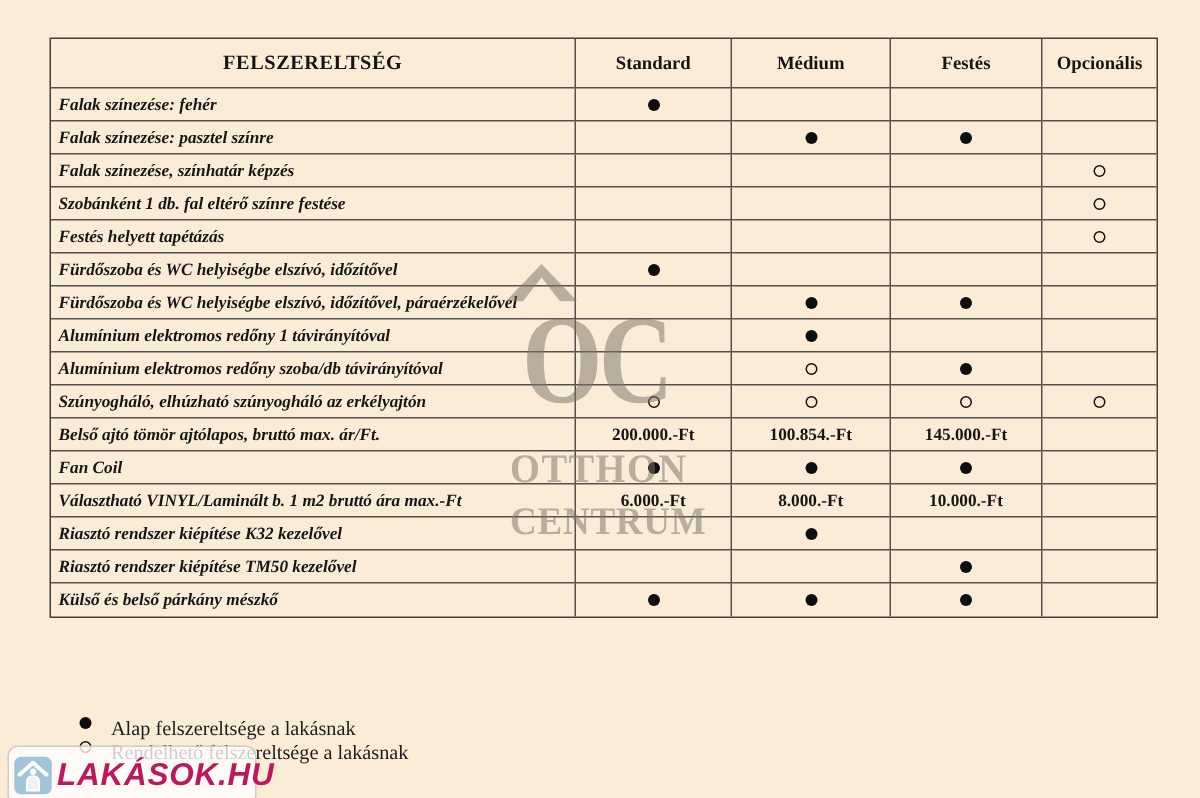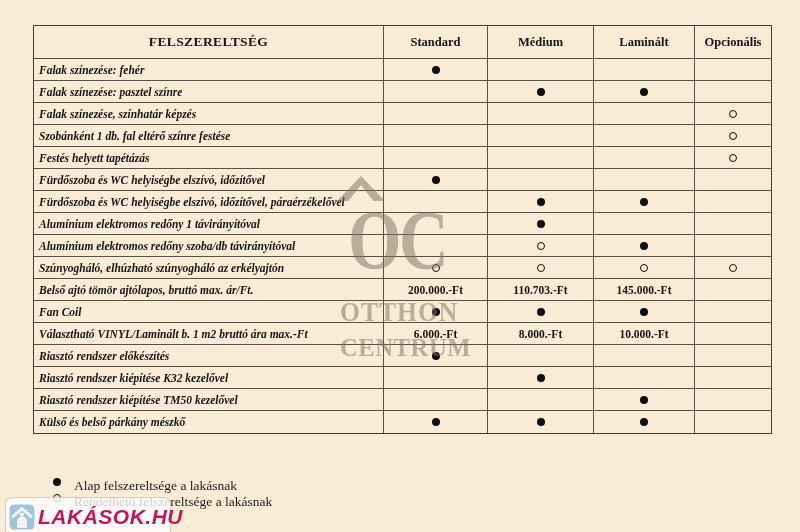--- a/index.html
+++ b/index.html
@@ -101,21 +101,21 @@
 <body>
 
 <div class="page">
 
   <div class="tbl" id="equipment-table">
     <div class="row header-row" id="header-row">
       <div class="cell c0">FELSZERELTSÉG</div>
 
     <div class="cell c1">Standard</div>
         <div class="cell c2">Médium</div>
-        <div class="cell c3">Laminált</div>
+        <div class="cell c3">Festés</div>
         <div class="cell c4">Opcionális</div>
       </div>
 
   <div class="row">
         <div class="cell c0 label-cell">Falak színezése: fehér</div>
         <div class="cell c1">
           <span class="dot"></span>
         </div>
         <div class="cell c2"></div>
         <div class="cell c3"></div>
@@ -210,21 +210,21 @@
         <div class="cell c3">
           <span class="ring"></span>
         </div>
         <div class="cell c4">
           <span class="ring"></span>
         </div>
       </div>
       <div class="row">
         <div class="cell c0 label-cell">Belső ajtó tömör ajtólapos, bruttó max. ár/Ft.</div>
         <div class="cell c1 price-cell">200.000.-Ft</div>
-        <div class="cell c2 price-cell">110.703.-Ft</div>
+        <div class="cell c2 price-cell">100.854.-Ft</div>
         <div class="cell c3 price-cell">145.000.-Ft</div>
         <div class="cell c4"></div>
       </div>
       <div class="row">
         <div class="cell c0 label-cell">Fan Coil</div>
         <div class="cell c1">
           <span class="dot"></span>
         </div>
         <div class="cell c2">
           <span class="dot"></span>
@@ -232,29 +232,20 @@
         <div class="cell c3">
           <span class="dot"></span>
         </div>
         <div class="cell c4"></div>
       </div>
       <div class="row">
         <div class="cell c0 label-cell">Választható VINYL/Laminált b. 1 m2 bruttó ára max.-Ft</div>
         <div class="cell c1 price-cell">6.000.-Ft</div>
         <div class="cell c2 price-cell">8.000.-Ft</div>
         <div class="cell c3 price-cell">10.000.-Ft</div>
-        <div class="cell c4"></div>
-      </div>
-      <div class="row">
-        <div class="cell c0 label-cell">Riasztó rendszer előkészítés</div>
-        <div class="cell c1">
-          <span class="dot"></span>
-        </div>
-        <div class="cell c2"></div>
-        <div class="cell c3"></div>
         <div class="cell c4"></div>
       </div>
       <div class="row">
         <div class="cell c0 label-cell">Riasztó rendszer kiépítése K32 kezelővel</div>
         <div class="cell c1"></div>
         <div class="cell c2">
           <span class="dot"></span>
         </div>
         <div class="cell c3"></div>
         <div class="cell c4"></div>

